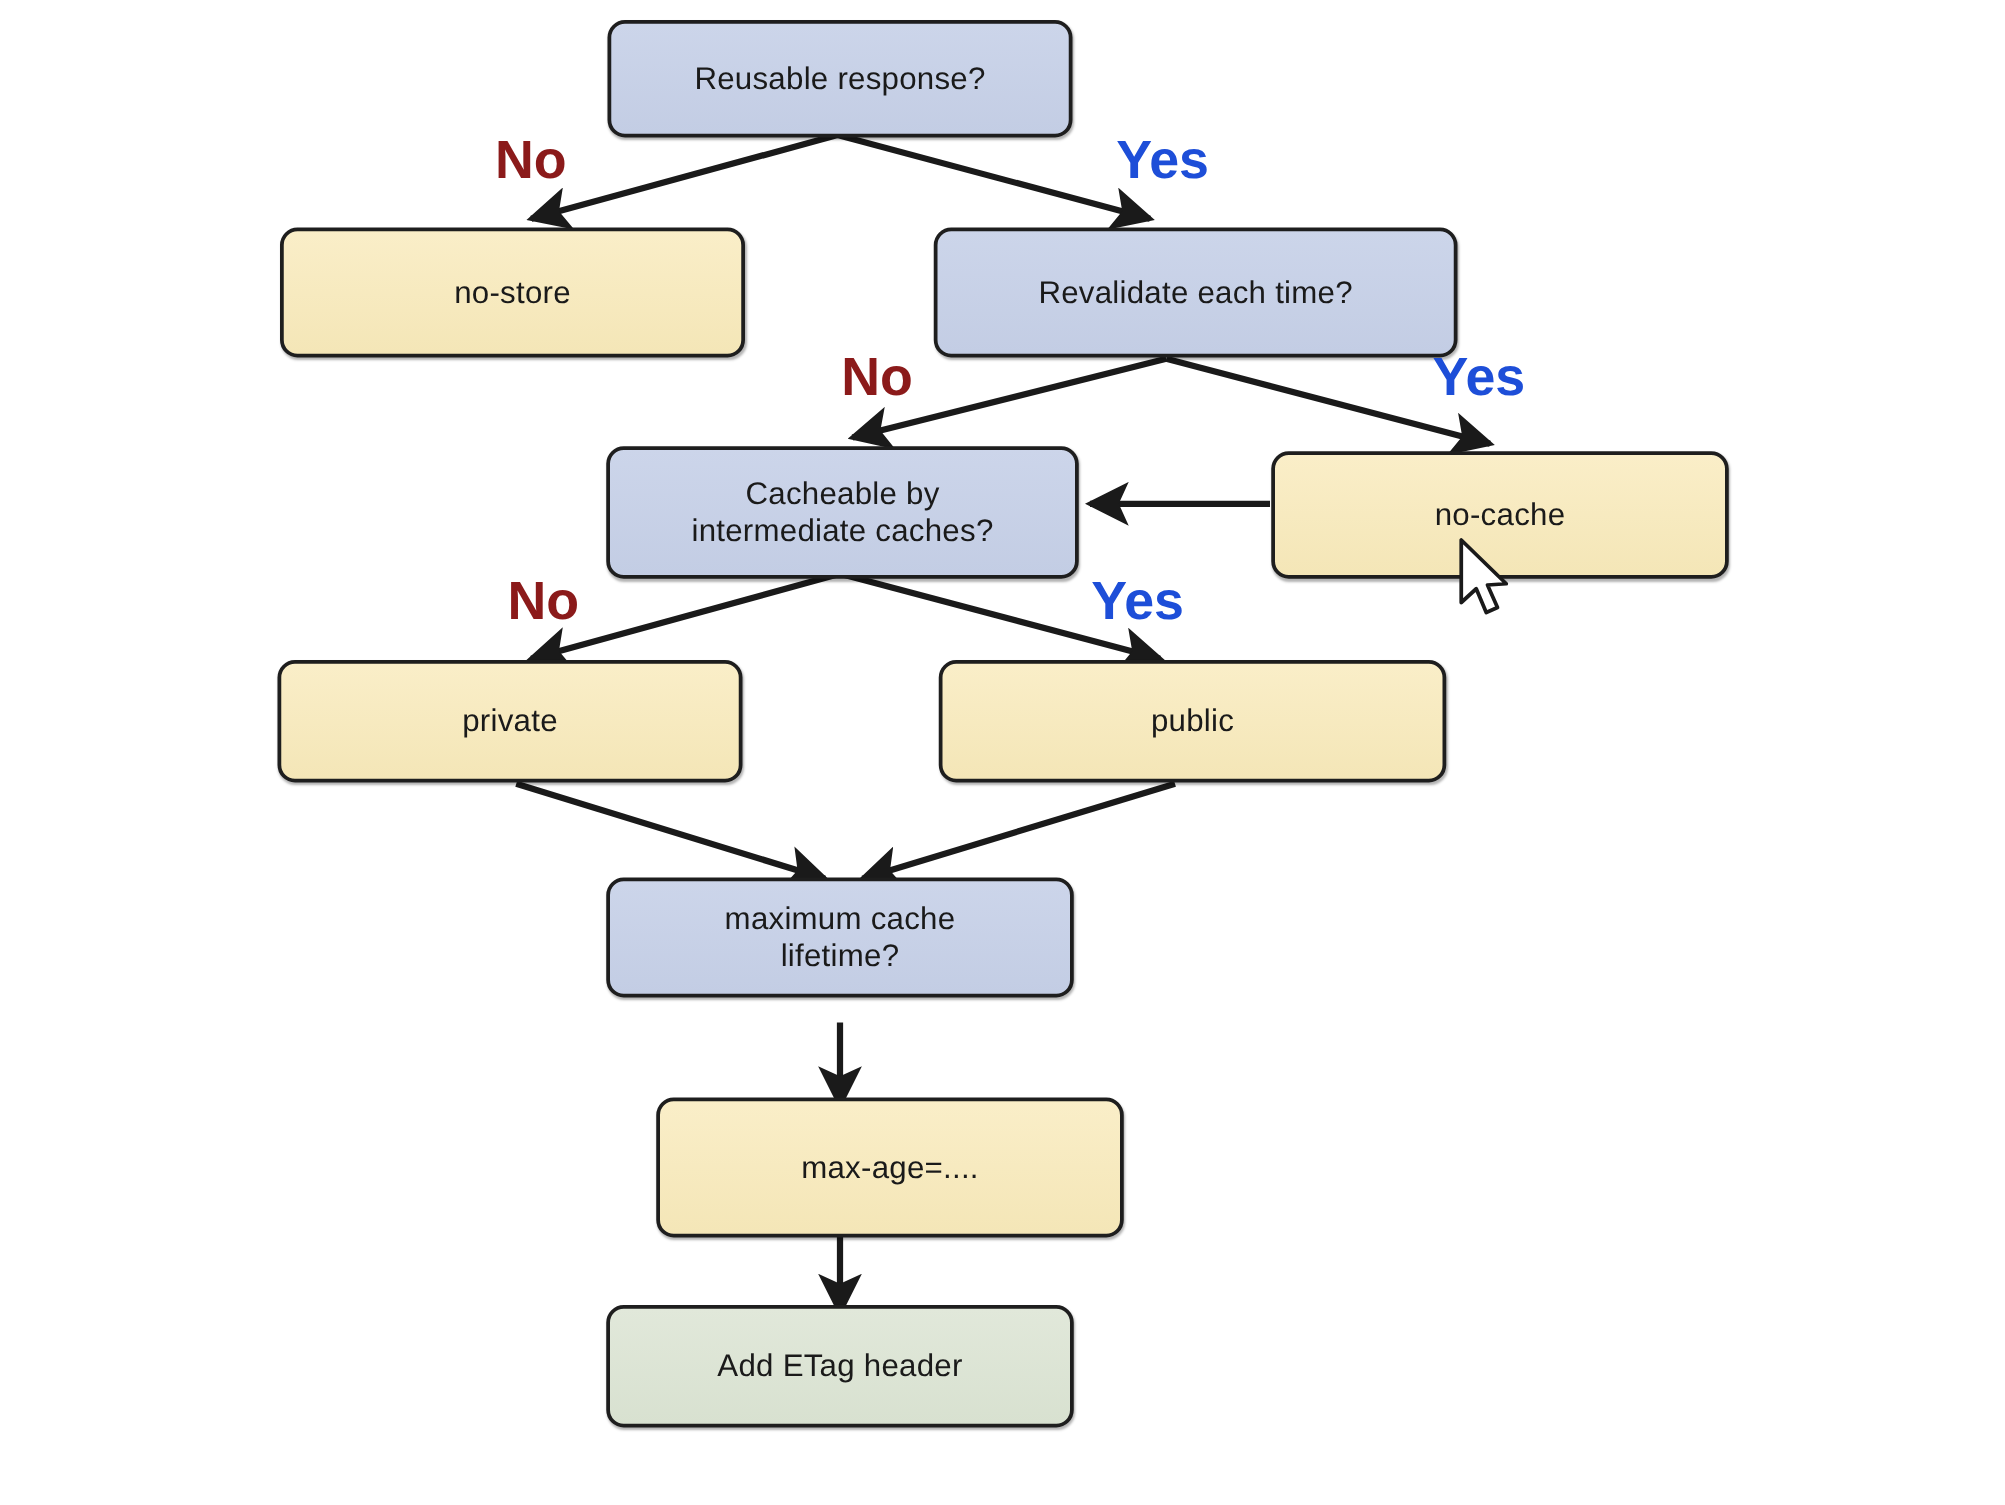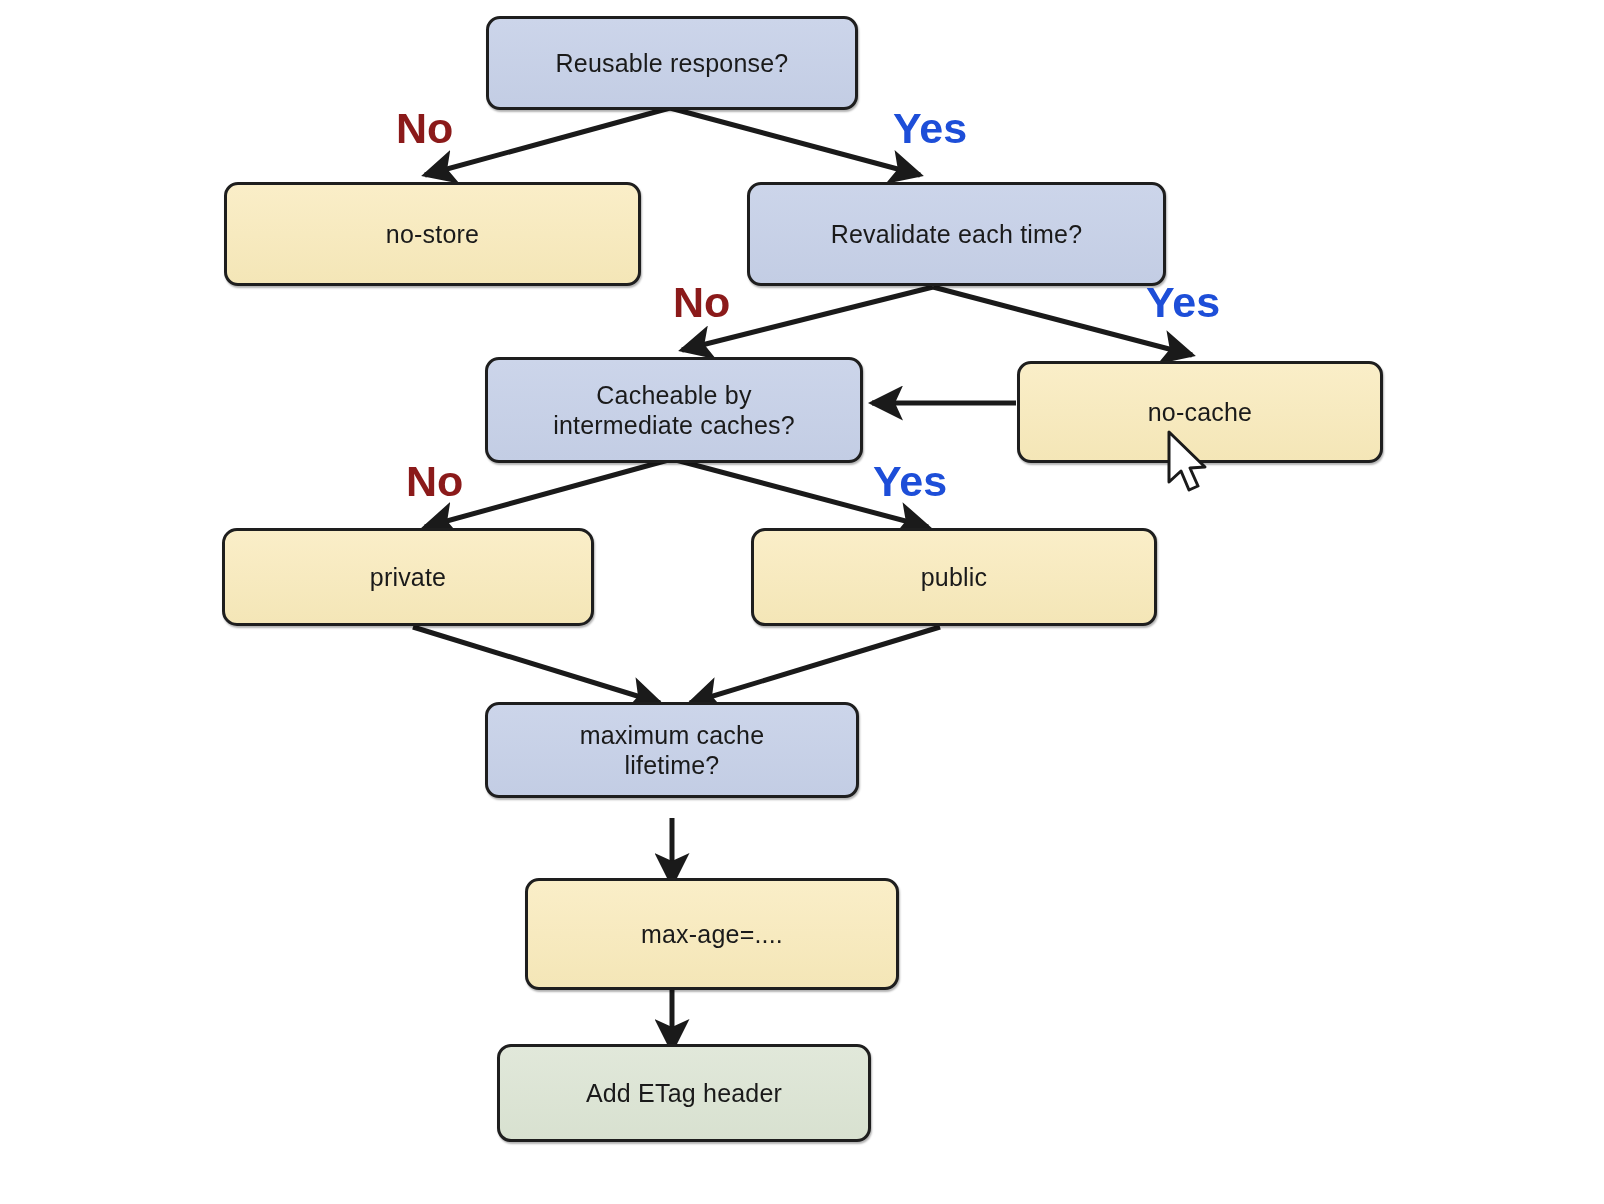--- a/index.html
+++ b/index.html
@@ -46,21 +46,20 @@
     background: #c7d1e7;
     background-image: linear-gradient(180deg, #ccd5ea 0%, #c3cde4 100%);
   }
   .node.action {
     background: #f7eac0;
     background-image: linear-gradient(180deg, #faeec8 0%, #f4e6b7 100%);
   }
   .node.terminal {
     background: #dde5d5;
     background-image: linear-gradient(180deg, #e1e8da 0%, #d8e1d0 100%);
-    margin-left: 12px;
   }
   .node .label {
     padding: 0 10px;
     white-space: pre-line;
   }
   .edge-label {
     position: absolute;
     font-size: 43px;
     font-weight: bold;
     z-index: 4;
@@ -107,38 +106,38 @@
 
     <line x1="672" y1="818" x2="672" y2="884" stroke="#1a1a1a" stroke-width="5" marker-end="url(#arrowhead)"></line>
 
     <line x1="672" y1="978" x2="672" y2="1050" stroke="#1a1a1a" stroke-width="5" marker-end="url(#arrowhead)"></line>
   </svg>
 
   <div class="node decision" style="left:486px; top:16px; width:372px; height:94px;">
     <span class="label">Reusable response?</span>
   </div>
 
-  <div class="node action" style="left:224px; top:182px; width:417px; height:104px;">
+  <div class="node action" style="left:224px; top:182px; width:372px; height:104px;">
     <span class="label">no-store</span>
   </div>
 
   <div class="node decision" style="left:747px; top:182px; width:419px; height:104px;">
     <span class="label">Revalidate each time?</span>
   </div>
 
   <div class="node decision" style="left:485px; top:357px; width:378px; height:106px;">
     <span class="label">Cacheable by
 intermediate caches?</span>
   </div>
 
   <div class="node action" style="left:1017px; top:361px; width:366px; height:102px;">
     <span class="label">no-cache</span>
   </div>
 
-  <div class="node action" style="left:222px; top:528px; width:372px; height:98px;border-radius:15px;">
+  <div class="node action" style="left:222px; top:528px; width:372px; height:98px;">
     <span class="label">private</span>
   </div>
 
   <div class="node action" style="left:751px; top:528px; width:406px; height:98px;">
     <span class="label">public</span>
   </div>
 
   <div class="node decision" style="left:485px; top:702px; width:374px; height:96px;">
     <span class="label">maximum cache
 lifetime?</span>

